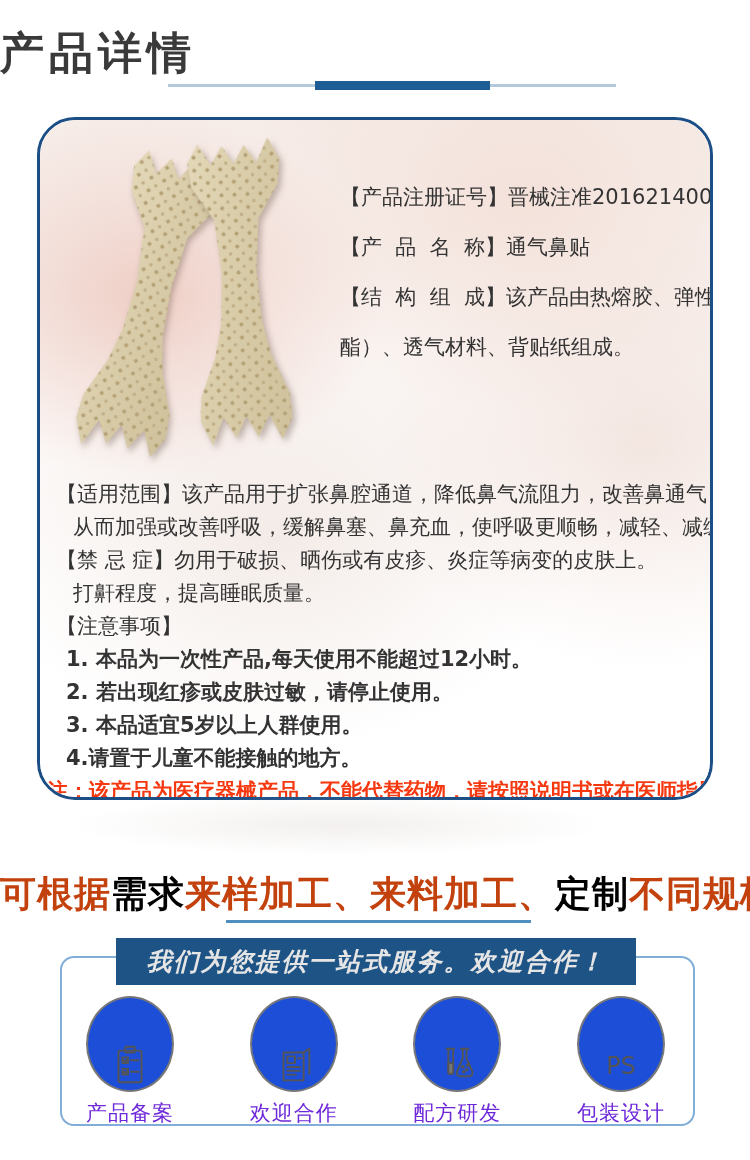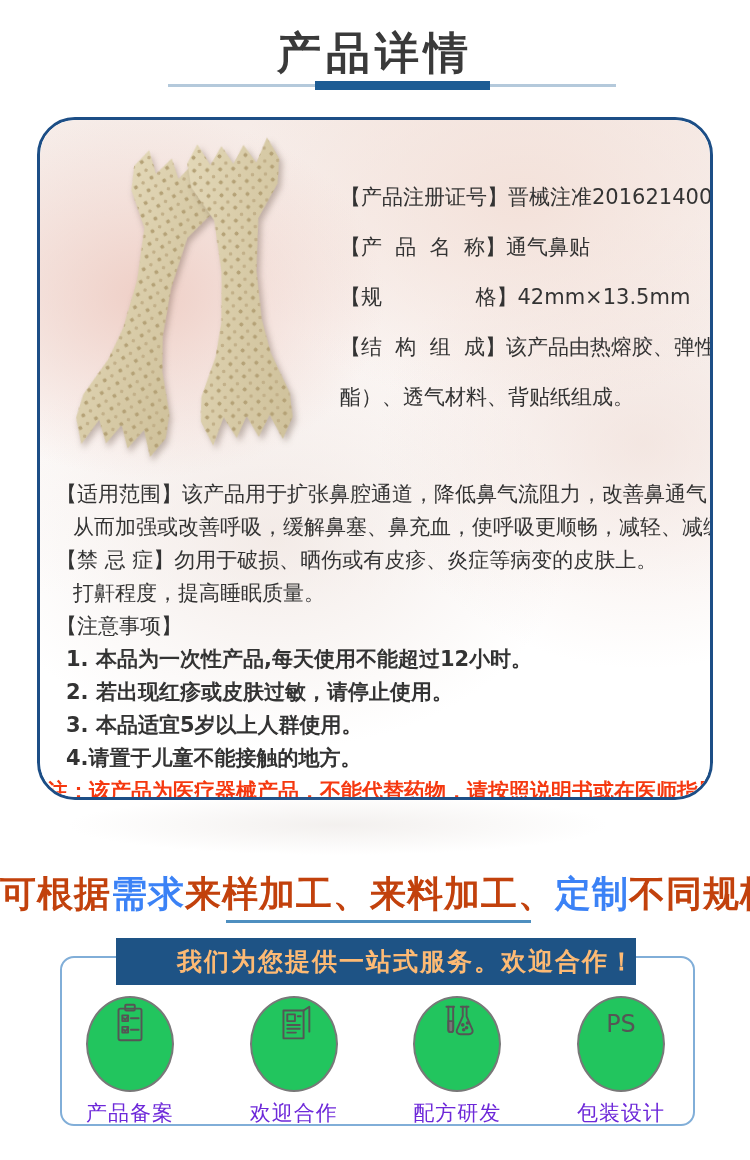--- a/index.html
+++ b/index.html
@@ -3,21 +3,21 @@
 <meta charset="utf-8">
 <style>
   html,body{margin:0;padding:0;}
   body{
     width:750px;height:1160px;position:relative;background:#ffffff;
     font-family:"DejaVu Sans","Liberation Sans",sans-serif;
     overflow:hidden;
   }
   
   .page-title{
-    position:absolute;top:24px;left:0;width:750px;text-align:center;
+    position:absolute;top:24px;left:0;width:750px;text-align:left;
     font-size:44px;font-weight:700;color:#3a3a3a;letter-spacing:5px;
   }
   .title-rule-light{position:absolute;top:84px;left:168px;width:448px;height:3px;background:#b4c9db;}
   .title-rule-dark{position:absolute;top:81px;left:315px;width:175px;height:9px;background:#1d5c94;}
 
   
   .card{
     position:absolute;left:37px;top:117px;width:670px;height:677px;
     border:3px solid #1c4e86;border-radius:38px;background:#fff;overflow:hidden;
   }
@@ -72,41 +72,41 @@
     height:33px;line-height:33px;font-size:21px;color:#f5380f;font-weight:600;
     white-space:pre;margin-left:-9px;
   }
 
   
   .headline{
     position:absolute;top:870px;left:0;width:750px;text-align:center;
     font-size:36px;font-weight:700;letter-spacing:1px;white-space:pre;
   }
   .hl-dark{color:#c2410c;}
-  .hl-blue{color:#3b82f6;}
+  .hl-blue{color:#000000;}
   .headline-rule{position:absolute;top:920px;left:226px;width:305px;height:3px;background:#4e8fc0;}
 
   
   .services-box{
     position:absolute;left:60px;top:956px;width:631px;height:166px;
     border:2px solid #81aed8;border-radius:14px;background:#fff;
   }
   .navy-bar{
     position:absolute;left:116px;top:938px;width:520px;height:47px;
-    background:#1e5385;color:#fdba74;font-size:25px;font-weight:600;
-    text-align:right;line-height:47px;letter-spacing:2px;z-index:3;
+    background:#1e5385;color:#e5e5e5;font-size:25px;font-weight:600;
+    text-align:center;line-height:47px;letter-spacing:2px;z-index:3;font-style:italic;
   }
   .services-row{
     position:absolute;left:62px;top:996px;width:627px;z-index:2;
     display:flex;justify-content:space-between;padding:0 20px;box-sizing:border-box;
   }
   .service{display:flex;flex-direction:column;align-items:center;width:96px;}
   .service-circle{
     width:84px;height:92px;border:2px solid #787878;border-radius:50%;
-    display:flex;align-items:flex-start;justify-content:center;background:#22c55e;
+    display:flex;align-items:flex-end;justify-content:center;background:#1d4ed8;
   }
   .service-label{margin-top:7px;font-size:21px;color:#6d28d9;letter-spacing:1px;white-space:nowrap;}
   .icon-svg{stroke:#555;fill:none;stroke-width:2;stroke-linecap:round;stroke-linejoin:round;}
   .icon-text{fill:#555;stroke:none;font-size:25px;font-family:"DejaVu Sans",sans-serif;}
 </style>
 </head>
 <body>
 
 <div class="page-title">产品详情</div>
 <div class="title-rule-light"></div>
@@ -120,21 +120,20 @@
         <div class="strip-shape"></div>
       </div>
     <div class="strip strip-right">
         <div class="strip-shape"></div>
       </div>
   </div>
 
   <div class="specs">
     <div class="spec-line">【产品注册证号】晋械注准20162140079</div>
     <div class="spec-line">【产  品  名  称】通气鼻贴</div>
-    <div class="spec-line">【规              格】42mm×13.5mm</div>
     <div class="spec-line">【结  构  组  成】该产品由热熔胶、弹性物（聚</div>
     <div class="spec-line">酯）、透气材料、背贴纸组成。</div>
   </div>
 
   <div class="usage">
     <div class="u-line">【适用范围】该产品用于扩张鼻腔通道，降低鼻气流阻力，改善鼻通气，</div>
     <div class="u-line ind-1">从而加强或改善呼吸，缓解鼻塞、鼻充血，使呼吸更顺畅，减轻、减缓</div>
     <div class="u-line">【禁 忌 症】勿用于破损、晒伤或有皮疹、炎症等病变的皮肤上。</div>
     <div class="u-line ind-1">打鼾程度，提高睡眠质量。</div>
     <div class="u-line">【注意事项】</div>

